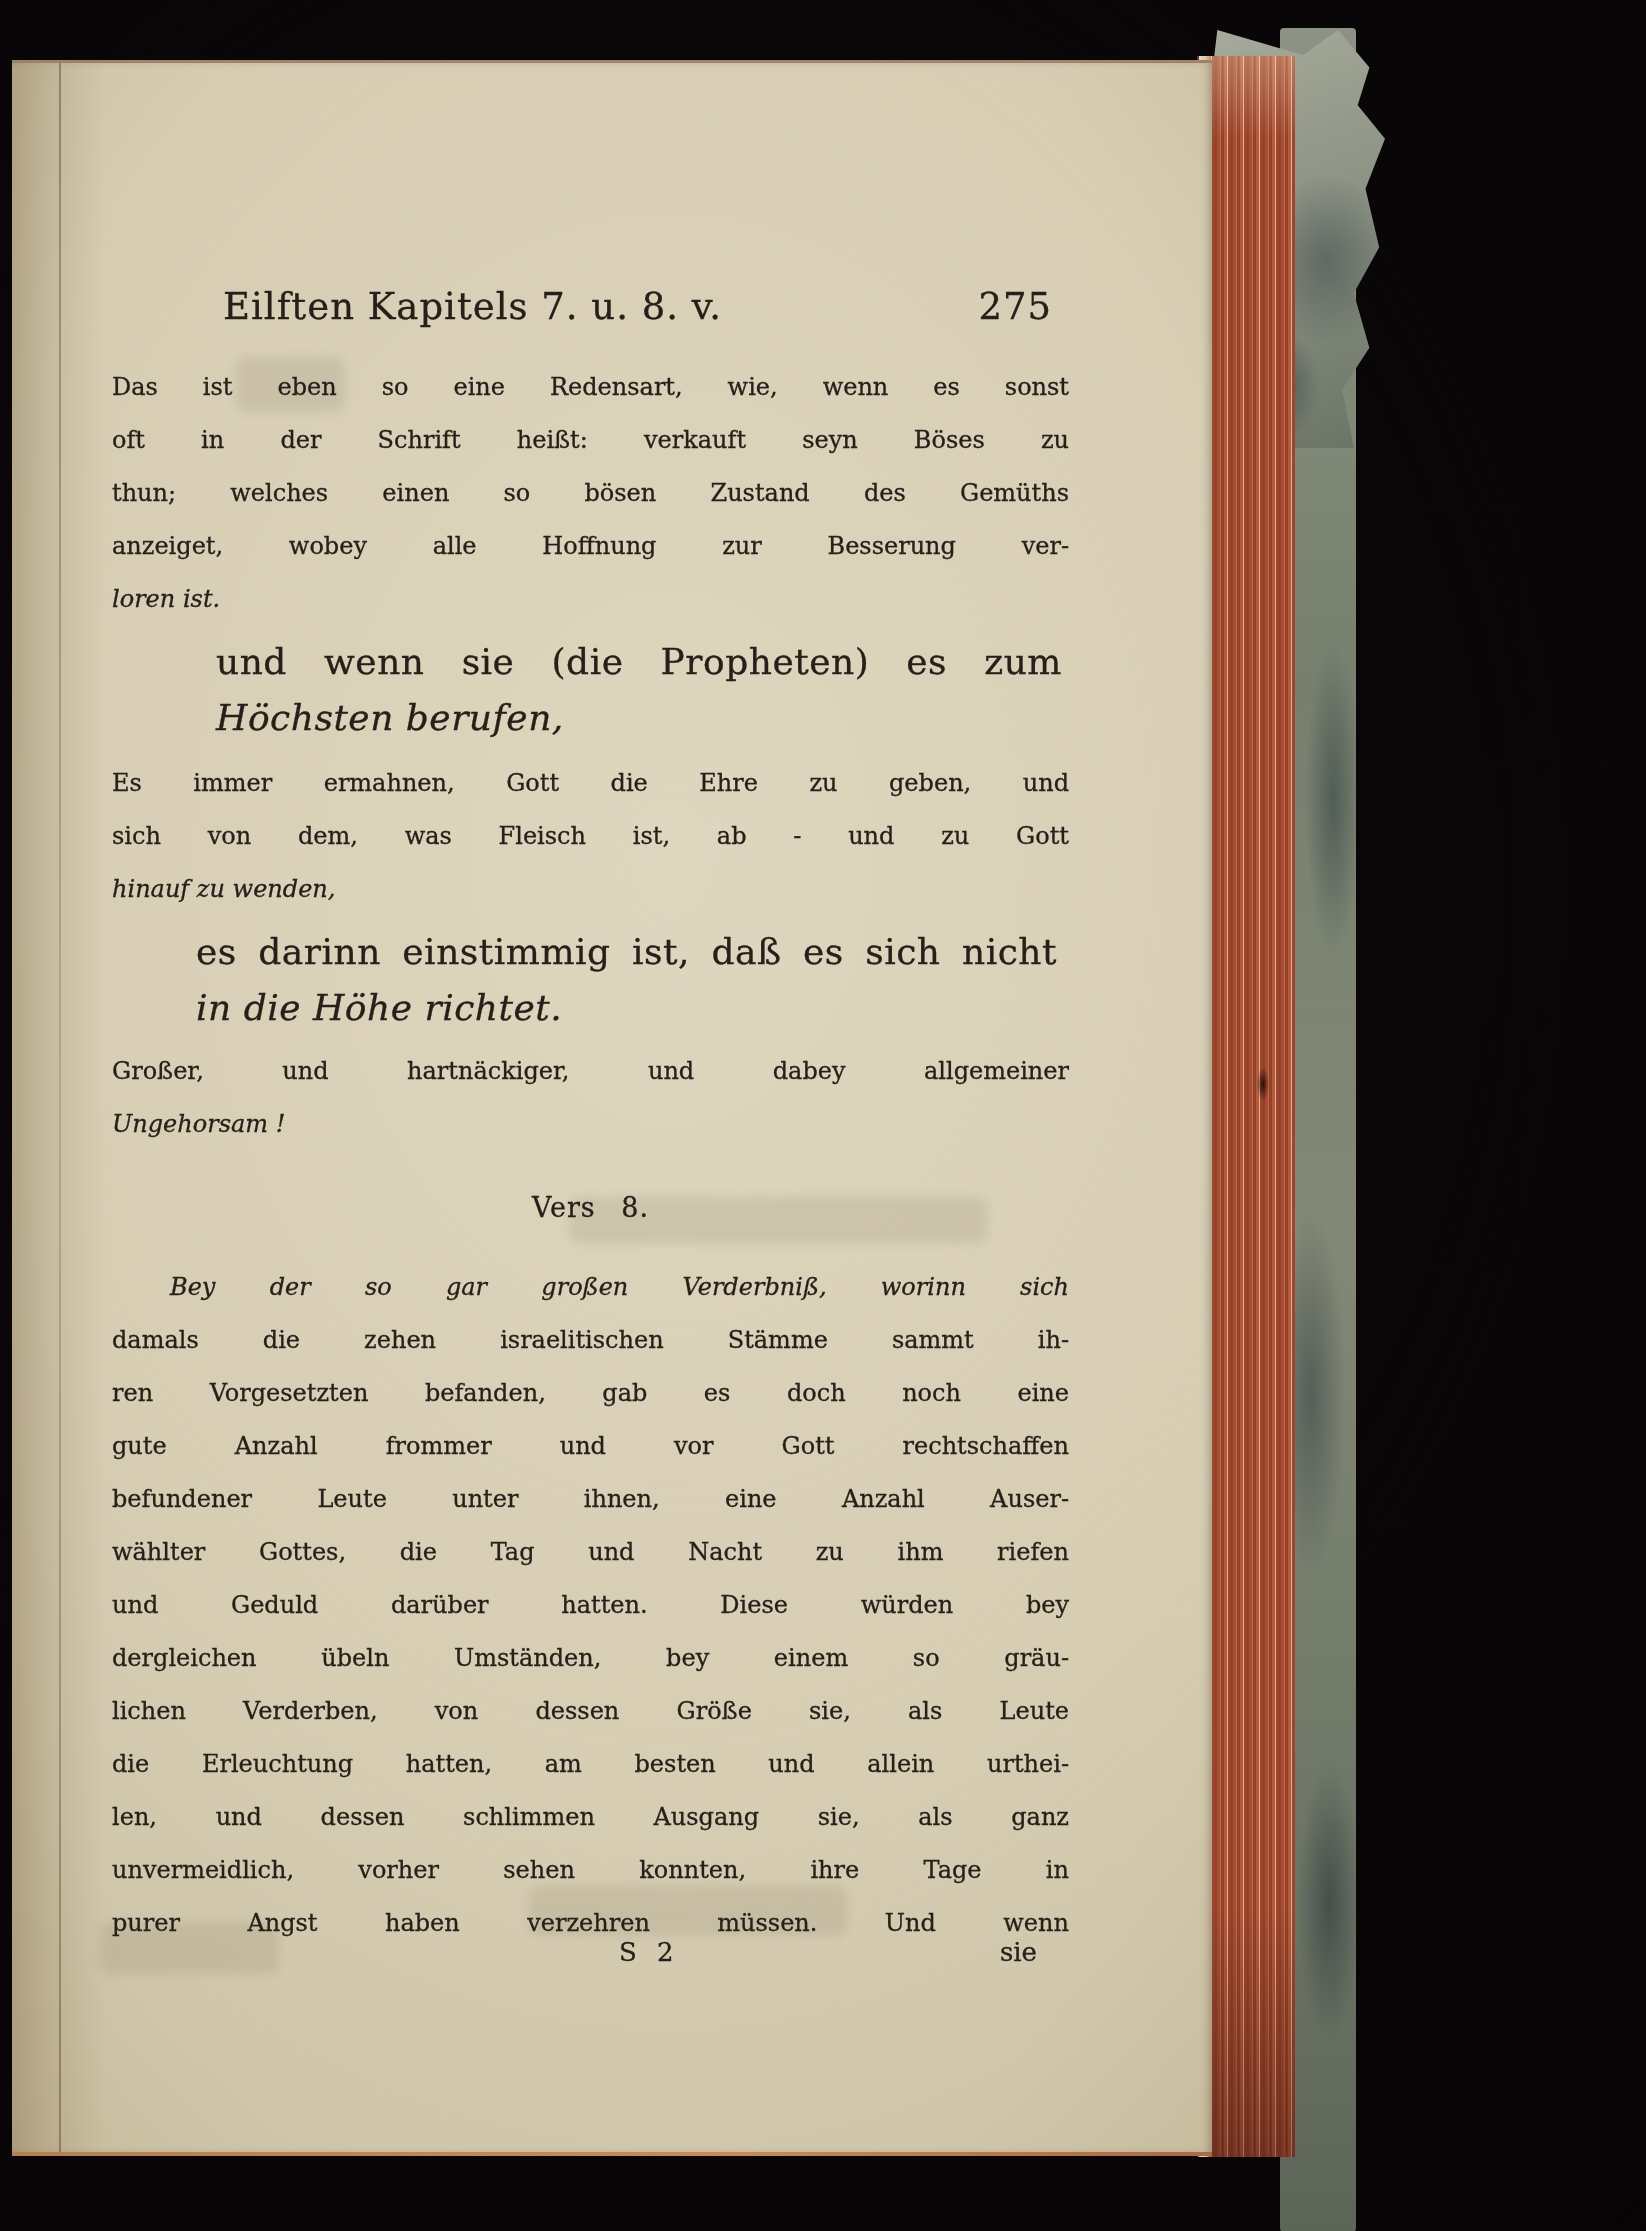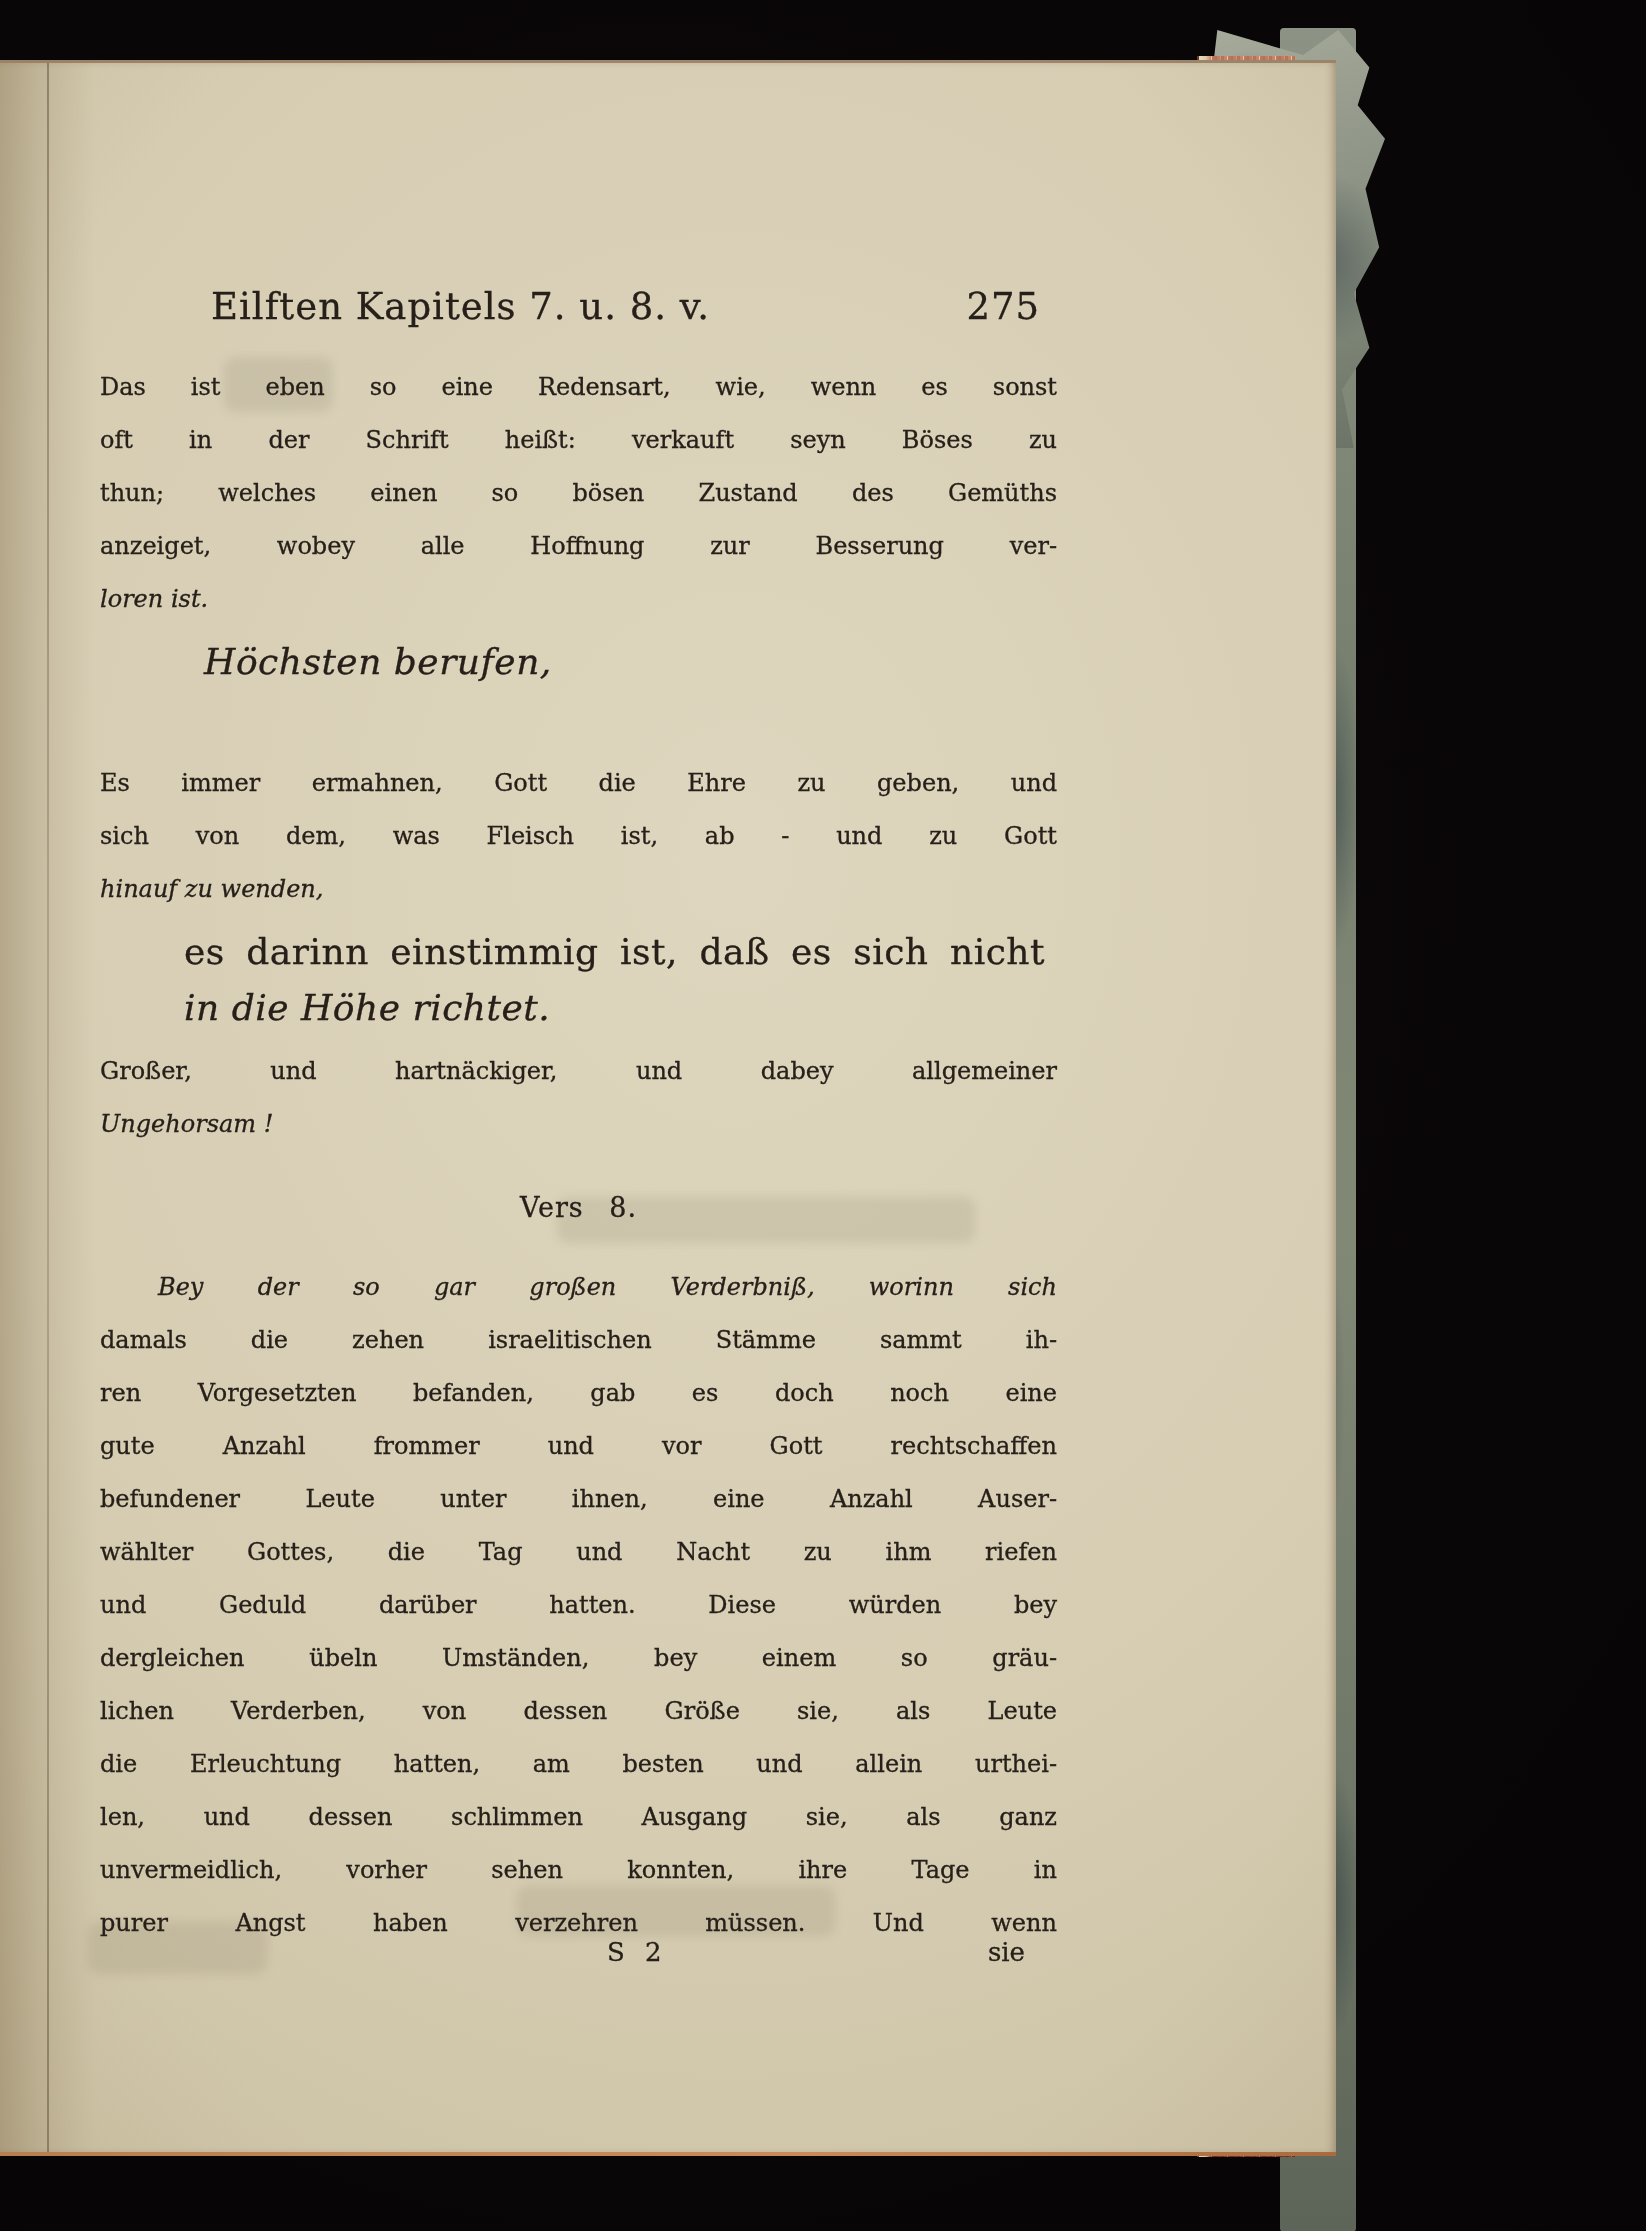--- a/index.html
+++ b/index.html
@@ -37,21 +37,21 @@
         #93432b 6px, #93432b 9px,
         #b8593a 9px, #b8593a 12px,
         #dbb68e 12px, #dbb68e 13px,
         #9c4630 13px, #9c4630 16px);}
   .fore-edge::before{content:"";position:absolute;left:0;top:0;width:12px;height:100%;
     background:linear-gradient(90deg,#e7dcc0 0%, #dcc6a0 60%, rgba(220,190,150,0) 100%);}
   .fore-edge::after{content:"";position:absolute;left:56px;top:1005px;width:16px;height:46px;
     background:radial-gradient(50% 50% at 50% 50%, rgba(25,8,4,.85), rgba(25,8,4,0) 75%);}
 
   
-  .page{position:absolute;left:0;top:60px;width:1336px;height:2090px;
+  .page{position:absolute;left:12px;top:60px;width:1200px;height:2090px;
     background:
       radial-gradient(130% 100% at 55% 38%, #ded6be 0%, #d6cdb3 45%, #cbc0a2 78%, #bdb192 100%);
     border-top:3px solid rgba(95,55,30,.45);
     box-shadow:inset -6px 0 10px -4px rgba(60,30,15,.35);
     color:#27201a;}
   .page::before{content:"";position:absolute;inset:0;
     background:radial-gradient(95% 92% at 50% 48%, rgba(0,0,0,0) 62%, rgba(110,90,50,.16) 100%);}
   .page::after{content:"";position:absolute;left:0;bottom:-3px;width:100%;height:4px;
     background:linear-gradient(90deg,#b97e4f 0%, #c98a58 60%, #a96a3e 100%);}
   .gutter{position:absolute;left:0;top:0;width:95px;height:100%;
@@ -108,20 +108,21 @@
 
     <div class="txt para p1">
       <div class="ln">Das ist eben so eine Redensart, wie, wenn es sonst</div>
       <div class="ln">oft in der Schrift heißt: verkauft seyn Böses zu</div>
       <div class="ln">thun; welches einen so bösen Zustand des Gemüths</div>
       <div class="ln">anzeiget, wobey alle Hoffnung zur Besserung ver-</div>
       <div class="ln end">loren ist.</div>
     </div>
 
     <div class="txt quote q1">
+      <div class="ln">und wenn sie (die Propheten) es zum</div>
       <div class="ln end">Höchsten berufen,</div>
     </div>
 
     <div class="txt para p2">
       <div class="ln">Es immer ermahnen, Gott die Ehre zu geben, und</div>
       <div class="ln">sich von dem, was Fleisch ist, ab - und zu Gott</div>
       <div class="ln end">hinauf zu wenden,</div>
     </div>
 
     <div class="txt quote q2">

